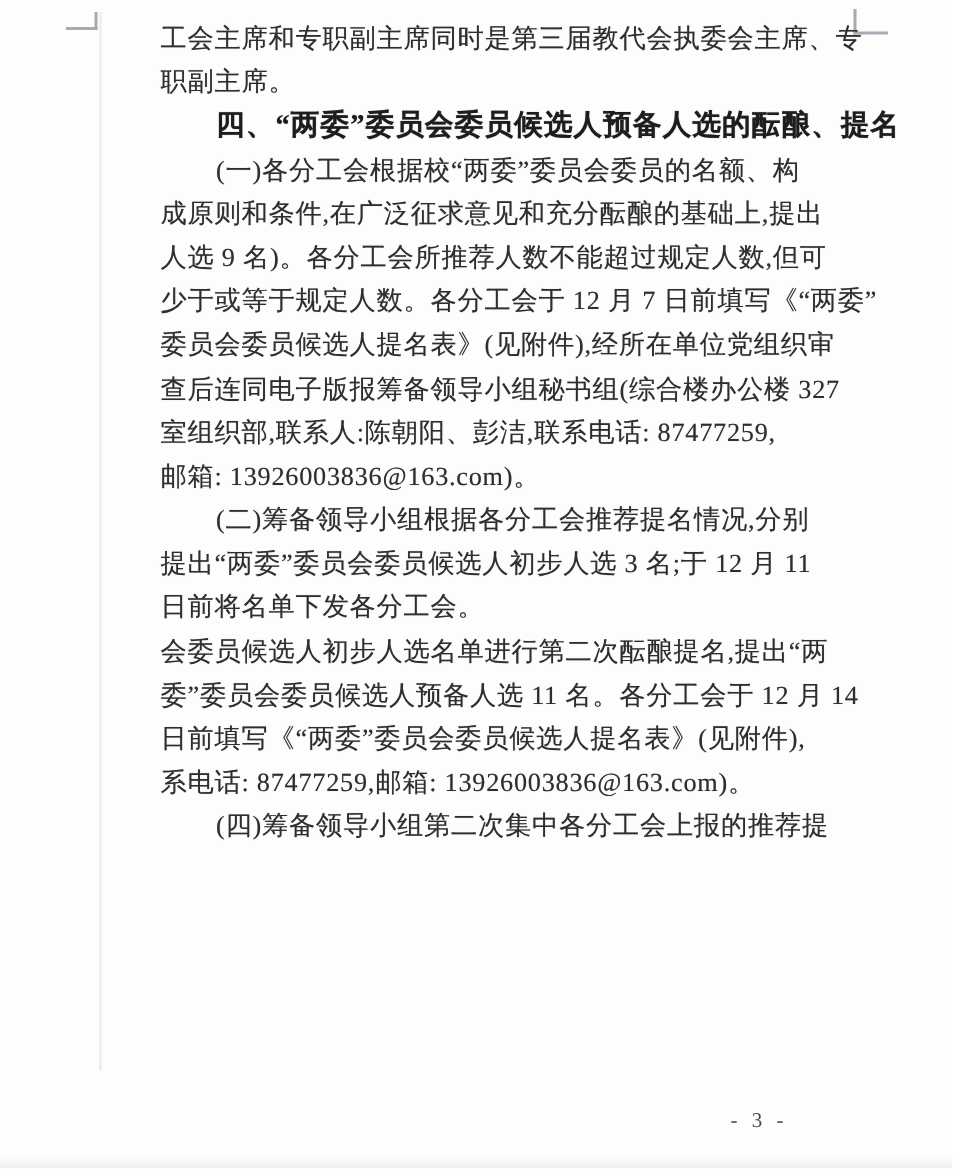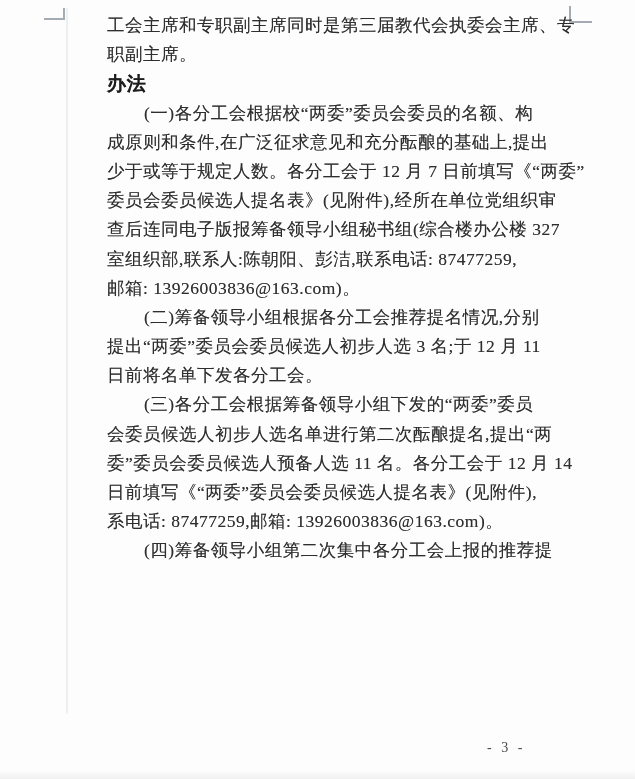--- a/index.html
+++ b/index.html
@@ -97,38 +97,38 @@
   <div class="scan-edge-left"></div>
   <div class="scan-edge-bottom"></div>
   <div class="crop-mark tl"></div>
   <div class="crop-mark tr"></div>
   <div class="content" id="content">
       <div class="paragraph">
         <div class="line">工会主席和专职副主席同时是第三届教代会执委会主席、专</div>
         <div class="line">职副主席。</div>
       </div>
       <div class="paragraph bold">
-        <div class="line">办法</div>
+        <div class="line indent">四、“两委”委员会委员候选人预备人选的酝酿、提名</div>
       </div>
       <div class="paragraph">
         <div class="line indent">(一)各分工会根据校“两委”委员会委员的名额、构</div>
         <div class="line">成原则和条件,在广泛征求意见和充分酝酿的基础上,提出</div>
+        <div class="line">人选 9 名)。各分工会所推荐人数不能超过规定人数,但可</div>
         <div class="line">少于或等于规定人数。各分工会于 12 月 7 日前填写《“两委”</div>
         <div class="line">委员会委员候选人提名表》(见附件),经所在单位党组织审</div>
         <div class="line">查后连同电子版报筹备领导小组秘书组(综合楼办公楼 327</div>
         <div class="line">室组织部,联系人:陈朝阳、彭洁,联系电话: 87477259,</div>
         <div class="line">邮箱: 13926003836@163.com)。</div>
       </div>
       <div class="paragraph">
         <div class="line indent">(二)筹备领导小组根据各分工会推荐提名情况,分别</div>
         <div class="line">提出“两委”委员会委员候选人初步人选 3 名;于 12 月 11</div>
         <div class="line">日前将名单下发各分工会。</div>
       </div>
       <div class="paragraph">
-        <div class="line indent">(三)各分工会根据筹备领导小组下发的“两委”委员</div>
         <div class="line">会委员候选人初步人选名单进行第二次酝酿提名,提出“两</div>
         <div class="line">委”委员会委员候选人预备人选 11 名。各分工会于 12 月 14</div>
         <div class="line">日前填写《“两委”委员会委员候选人提名表》(见附件),</div>
         <div class="line">系电话: 87477259,邮箱: 13926003836@163.com)。</div>
       </div>
       <div class="paragraph">
         <div class="line indent">(四)筹备领导小组第二次集中各分工会上报的推荐提</div>
       </div>
     </div>
   <div class="page-number">- 3 -</div>

